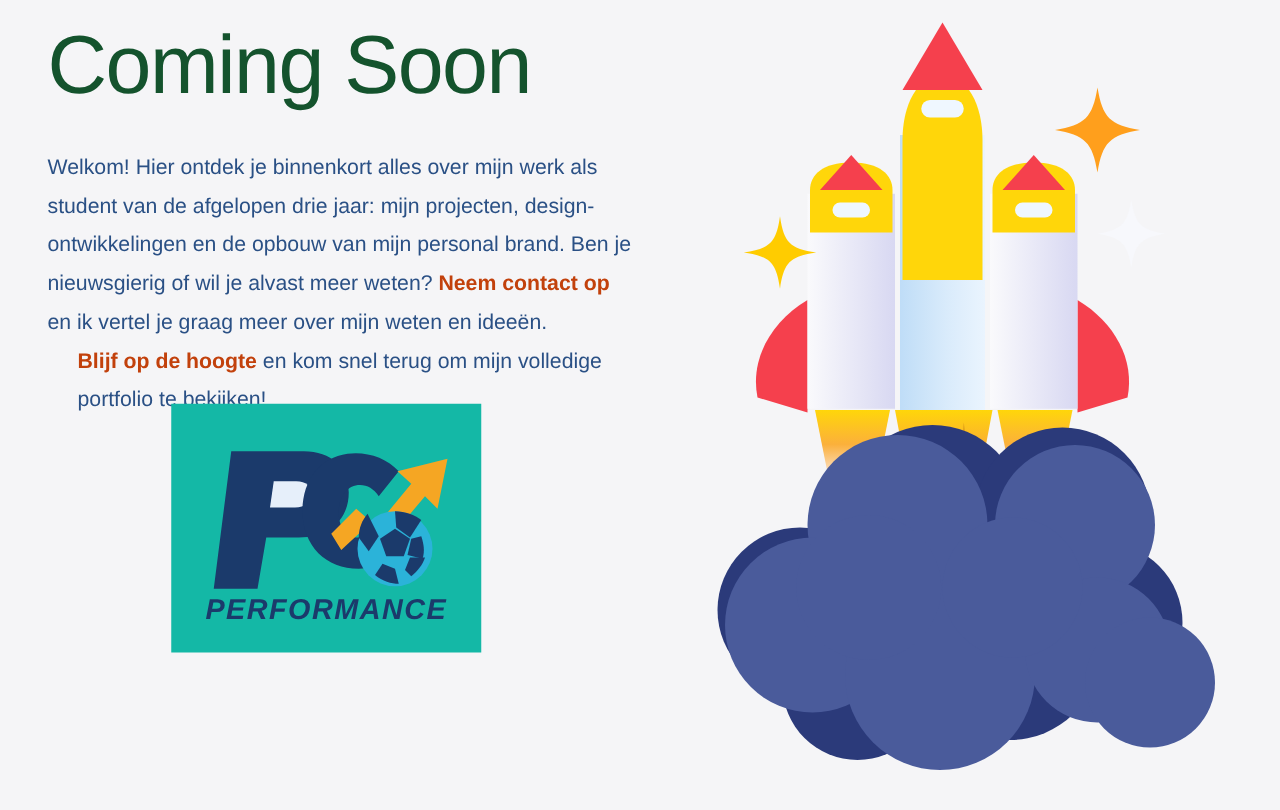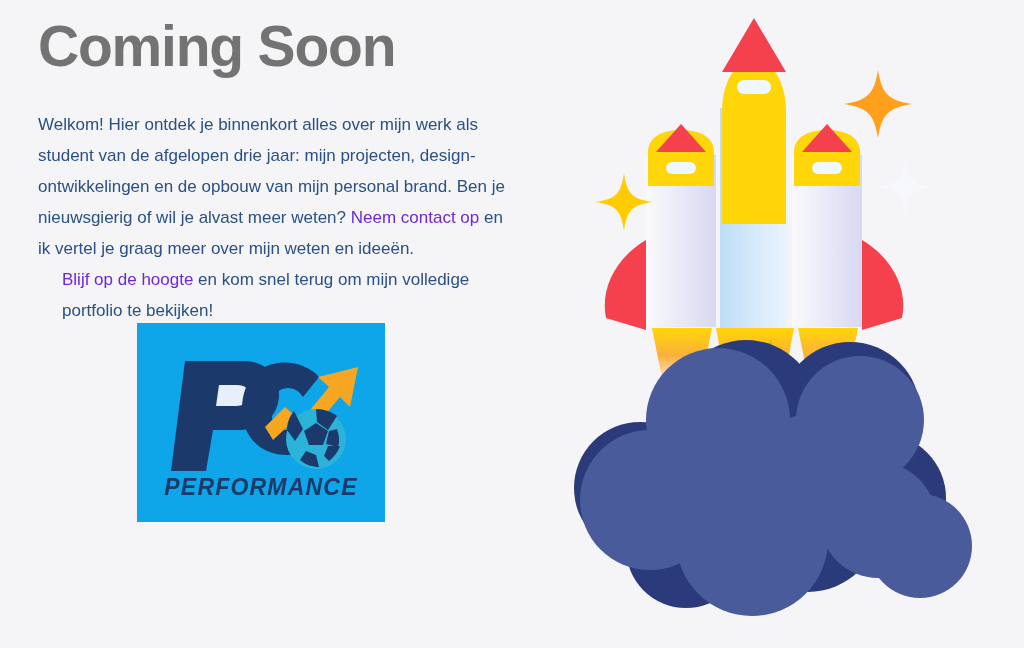--- a/index.html
+++ b/index.html
@@ -25,53 +25,53 @@
 
   
   .content-col {
     position: absolute;
     left: 38px;
     top: 18px;
     width: 470px;
   }
 
   .page-title {
-    font-size: 57px;
+    font-size: 66px;
     line-height: 1.0;
-    font-weight: bold;
-    color: #737373;
+    font-weight: normal;
+    color: #14532d;
     letter-spacing: -1.2px;
     margin: 0 0 34px 0;
     white-space: nowrap;
   }
 
   .intro-text {
     font-size: 17px;
     line-height: 31px;
     color: #2a5085;
     margin: 0;
     font-weight: normal;
   }
   .intro-text .strong {
-    font-weight: normal;
-    color: #6d28d9;
+    font-weight: bold;
+    color: #c2410c;
   }
   .intro-para + .intro-para {
     margin-top: 0;
     margin-left: 24px;
   }
 
   
   .logo-panel {
     position: absolute;
     left: 137px;
     top: 323px;
     width: 248px;
     height: 199px;
-    background: #0ea5e9;
+    background: #14b8a6;
     display: flex;
     align-items: center;
     justify-content: center;
   }
   .logo-panel svg {
     display: block;
   }
 
   
   .illustration {

